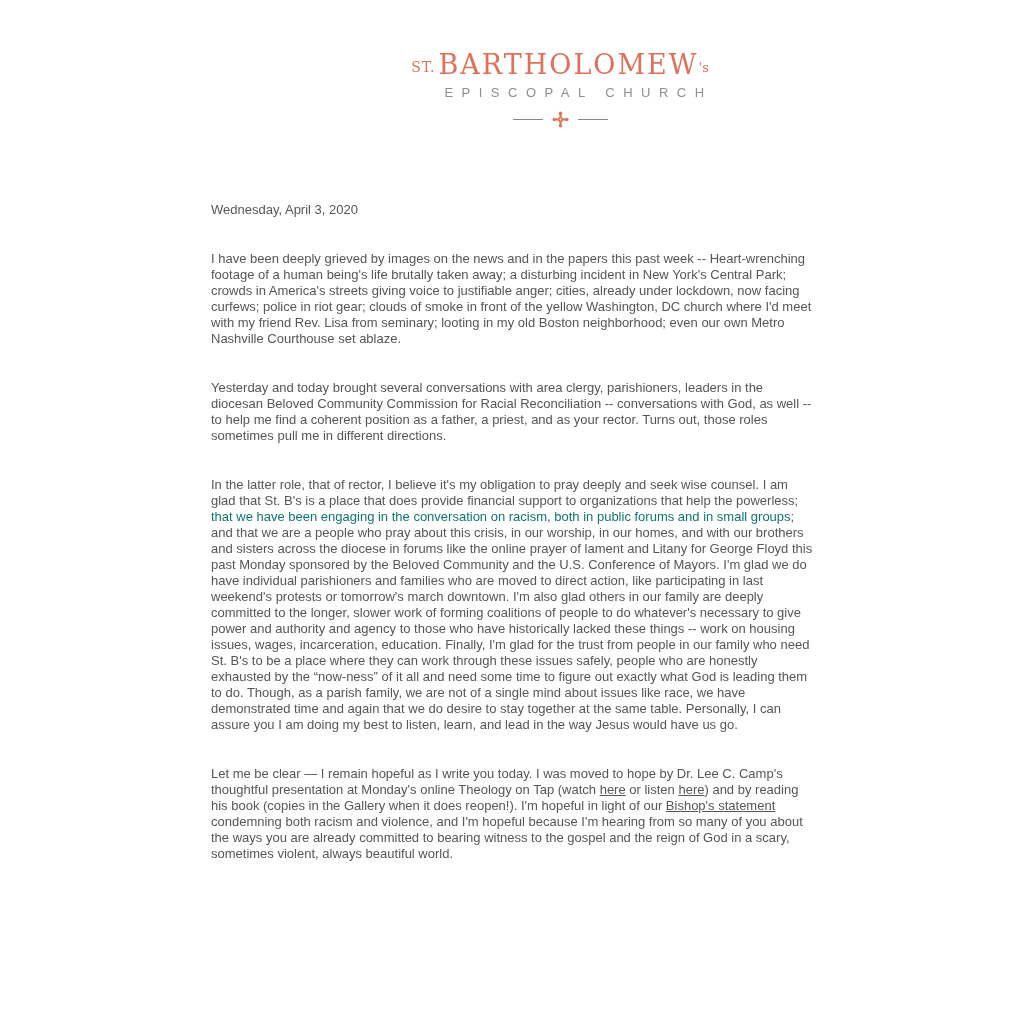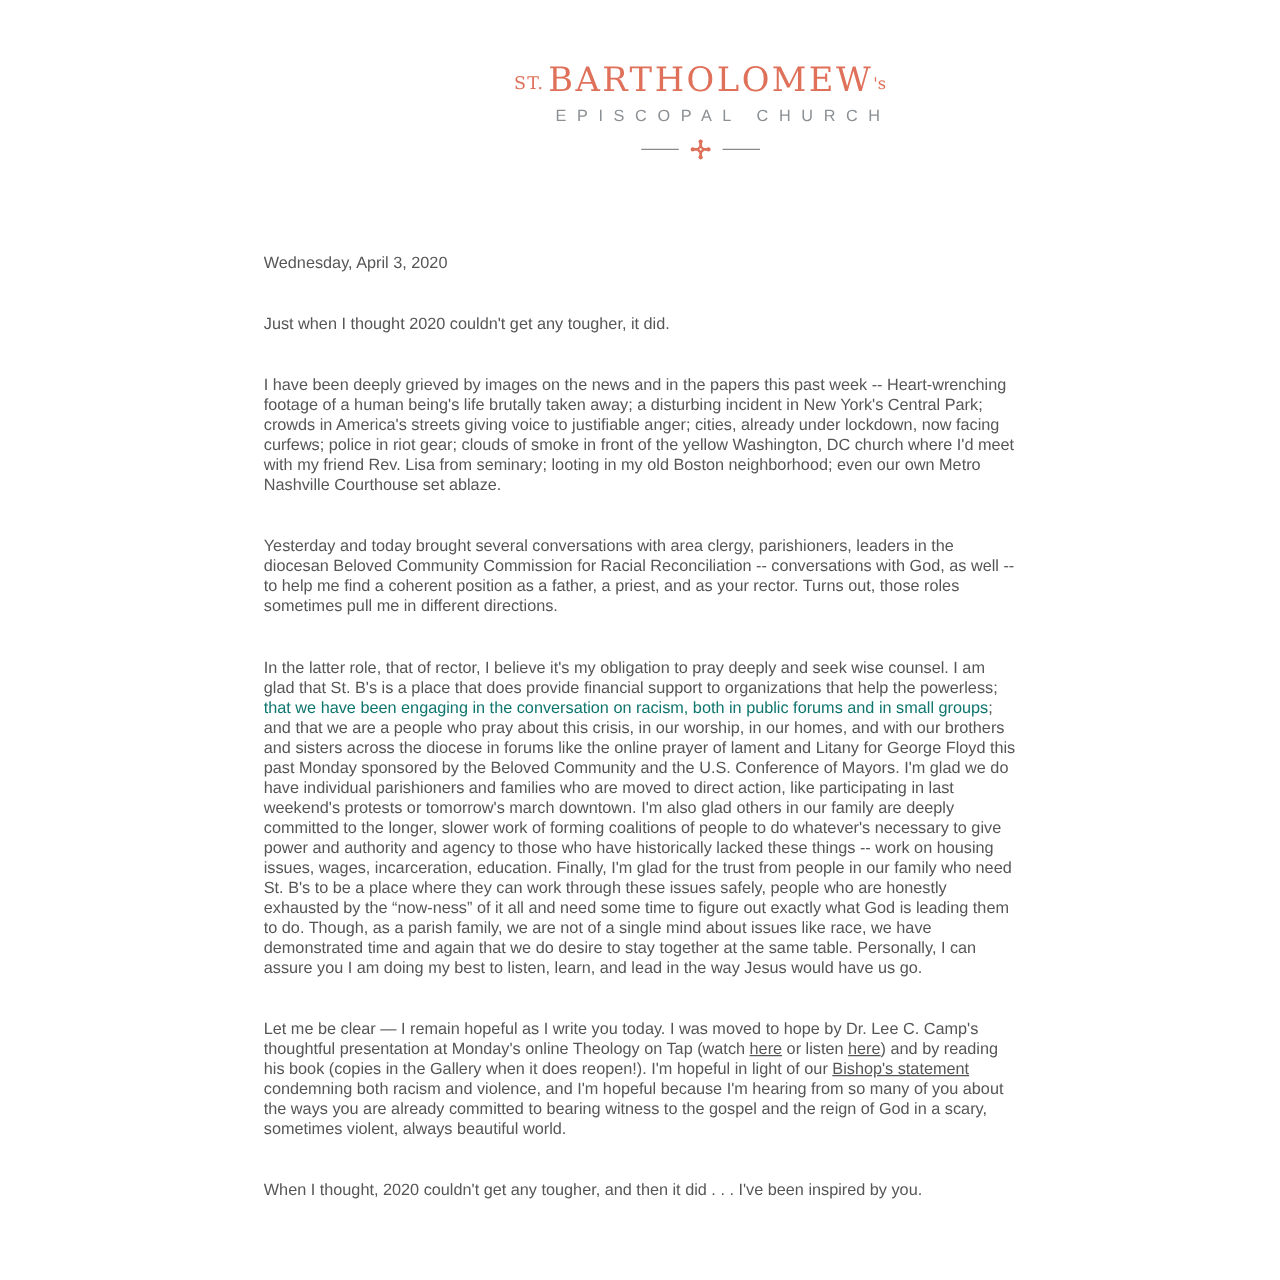--- a/index.html
+++ b/index.html
@@ -123,27 +123,25 @@
         </svg>
       </span>
       <span class="rule"></span>
     </div>
   </header>
 
   <main class="letter-body">
 
     <p>Wednesday, April 3, 2020</p>
 
-    <p>Just when I thought 2020 couldn't get any tougher, it did.</p>
 
     <p>I have been deeply grieved by images on the news and in the papers this past week -- Heart-wrenching footage of a human being's life brutally taken away; a disturbing incident in New York's Central Park; crowds in America's streets giving voice to justifiable anger; cities, already under lockdown, now facing curfews; police in riot gear; clouds of smoke in front of the yellow Washington, DC church where I'd meet with my friend Rev. Lisa from seminary; looting in my old Boston neighborhood; even our own Metro Nashville Courthouse set ablaze.</p>
 
     <p>Yesterday and today brought several conversations with area clergy, parishioners, leaders in the diocesan Beloved Community Commission for Racial Reconciliation -- conversations with God, as well -- to help me find a coherent position as a father, a priest, and as your rector. Turns out, those roles sometimes pull me in different directions.</p>
 
     <p><span>In the latter role, that of rector, I believe it's my obligation to pray deeply and seek wise counsel. I am glad that St. B's is a place that does provide financial support to organizations that help the powerless; </span><span class="emphasized">that we have been engaging in the conversation on racism, both in public forums and in small groups</span><span>; and that we are a people who pray about this crisis, in our worship, in our homes, and with our brothers and sisters across the diocese in forums like the online prayer of lament and Litany for George Floyd this past Monday sponsored by the Beloved Community and the U.S. Conference of Mayors. I'm glad we do have individual parishioners and families who are moved to direct action, like participating in last weekend's protests or tomorrow's march downtown. I'm also glad others in our family are deeply committed to the longer, slower work of forming coalitions of people to do whatever's necessary to give power and authority and agency to those who have historically lacked these things -- work on housing issues, wages, incarceration, education. Finally, I'm glad for the trust from people in our family who need St. B's to be a place where they can work through these issues safely, people who are honestly exhausted by the “now-ness” of it all and need some time to figure out exactly what God is leading them to do. Though, as a parish family, we are not of a single mind about issues like race, we have demonstrated time and again that we do desire to stay together at the same table. Personally, I can assure you I am doing my best to listen, learn, and lead in the way Jesus would have us go.</span></p>
 
     <p><span>Let me be clear — I remain hopeful as I write you today. I was moved to hope by Dr. Lee C. Camp's thoughtful presentation at Monday's online Theology on Tap (watch </span><a class="body-link" href="#">here</a><span> or listen </span><a class="body-link" href="#">here</a><span>) and by reading his book (copies in the Gallery when it does reopen!). I'm hopeful in light of our </span><a class="body-link" href="#">Bishop's statement</a><span> condemning both racism and violence, and I'm hopeful because I'm hearing from so many of you about the ways you are already committed to bearing witness to the gospel and the reign of God in a scary, sometimes violent, always beautiful world.</span></p>
 
-    <p class="last">When I thought, 2020 couldn't get any tougher, and then it did . . . I've been inspired by you.</p>
 
   </main>
 
 </div>
 
 </body></html>

